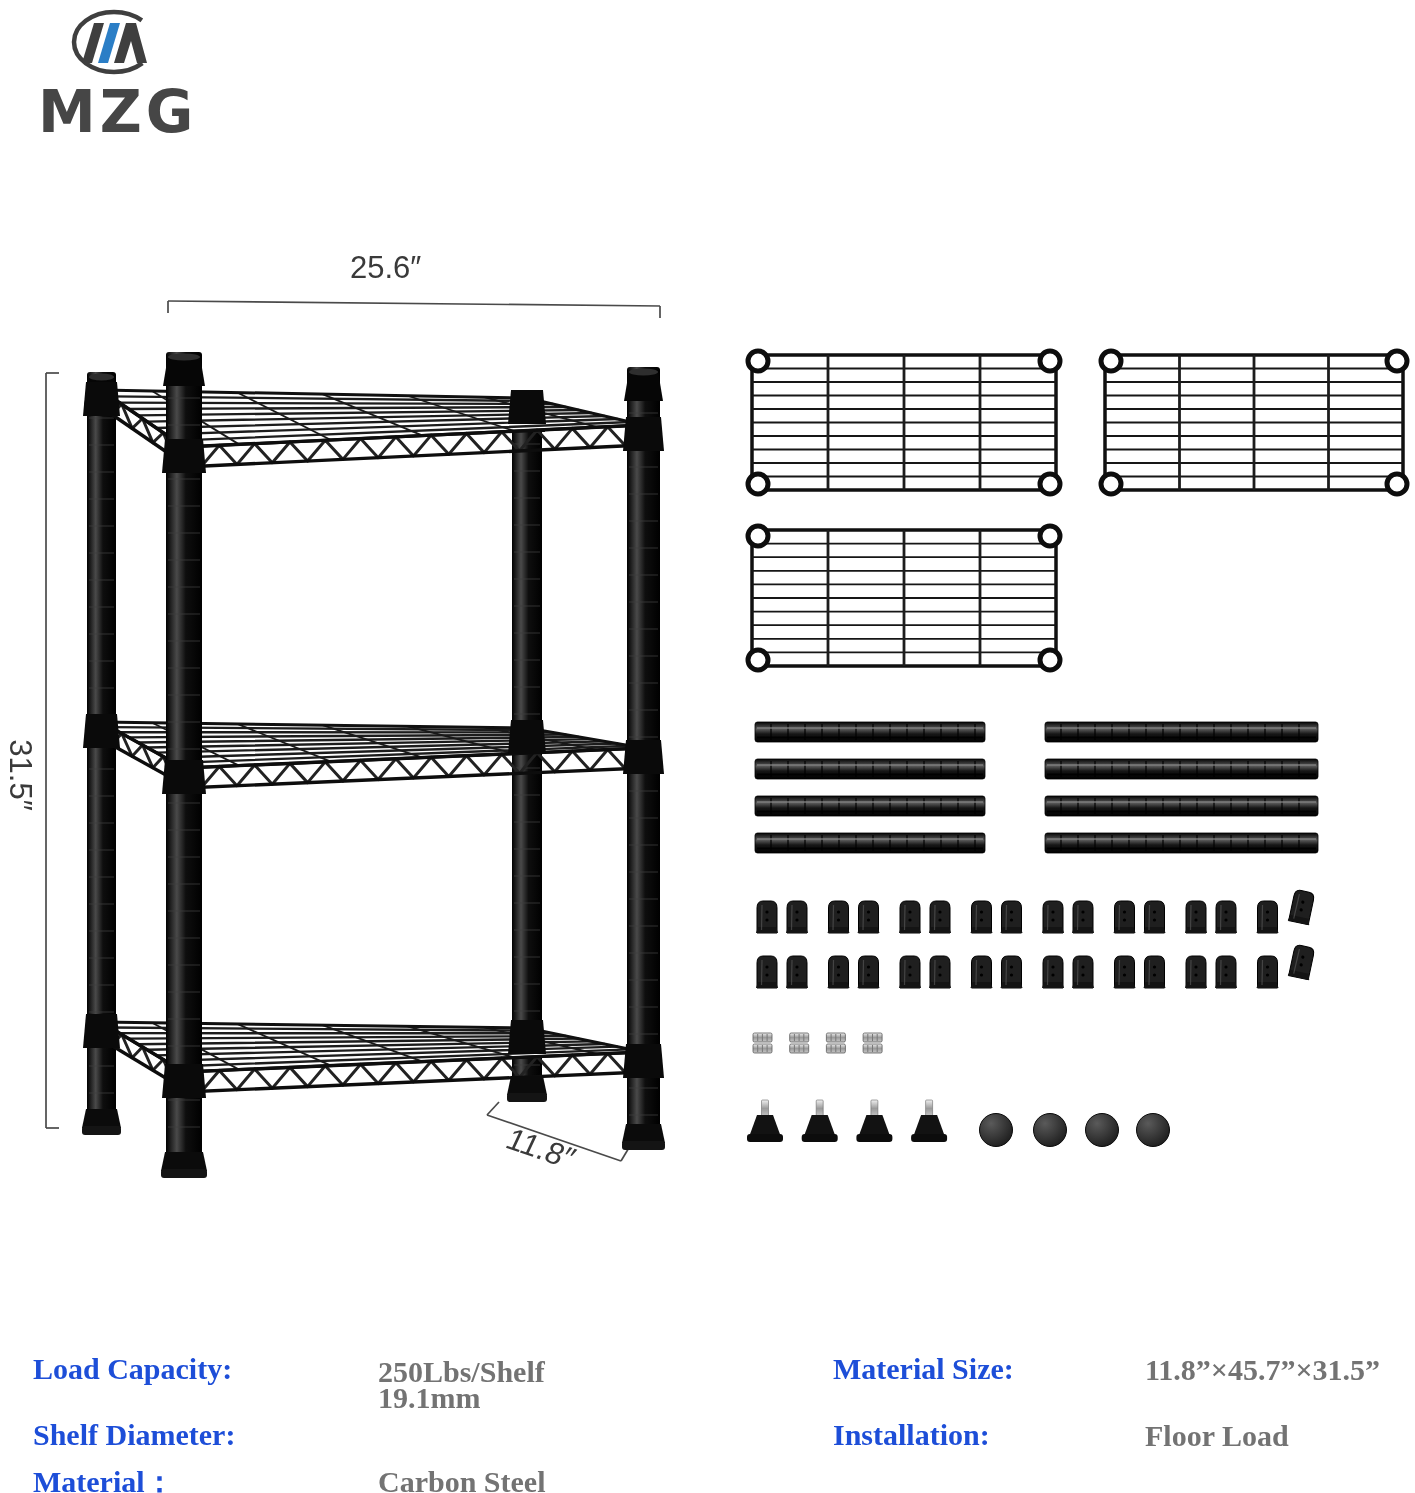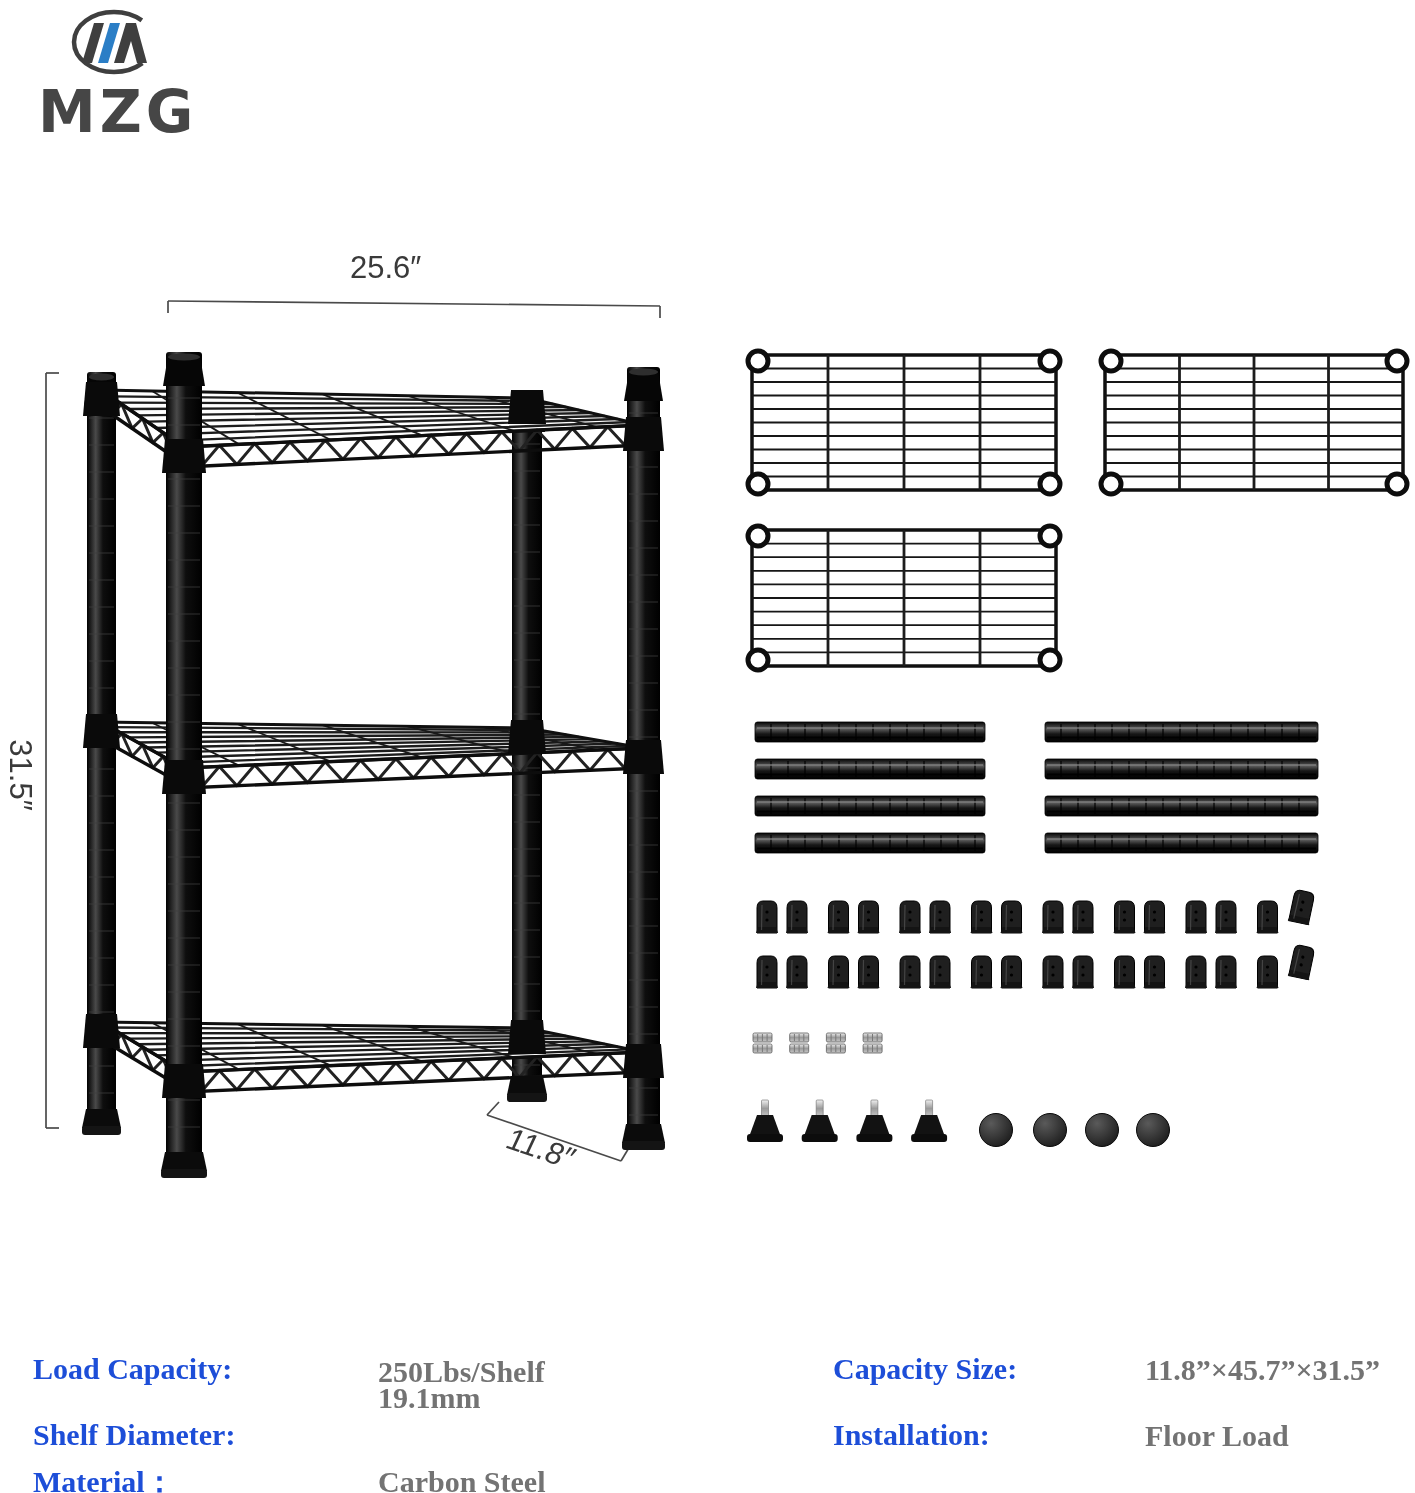--- a/index.html
+++ b/index.html
@@ -820,17 +820,17 @@
 
 <div class="spec-label" style="left:33px;top:1352px">Load Capacity:</div>
 <div class="spec-value" style="left:378px;top:1355px">250Lbs/Shelf</div>
 
 <div class="spec-label" style="left:33px;top:1418px">Shelf Diameter:</div>
 <div class="spec-value" style="left:378px;top:1381px">19.1mm</div>
 
 <div class="spec-label" style="left:33px;top:1462px">Material：</div>
 <div class="spec-value" style="left:378px;top:1465px">Carbon Steel</div>
 
-<div class="spec-label" style="left:833px;top:1352px">Capacity Size:</div>
+<div class="spec-label" style="left:833px;top:1352px">Material Size:</div>
 <div class="spec-value" style="left:1145px;top:1353px">11.8”×45.7”×31.5”</div>
 
 <div class="spec-label" style="left:833px;top:1418px">Installation:</div>
 <div class="spec-value" style="left:1145px;top:1419px">Floor Load</div>
 
 </body></html>

